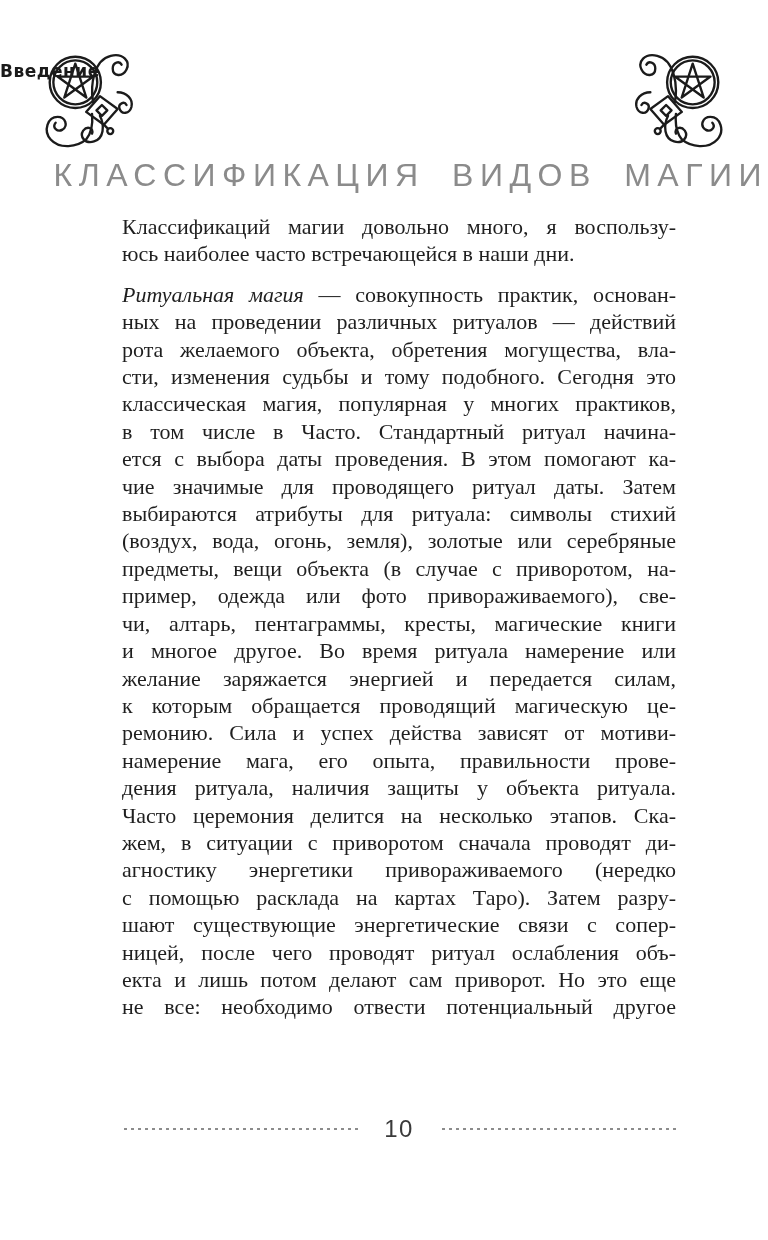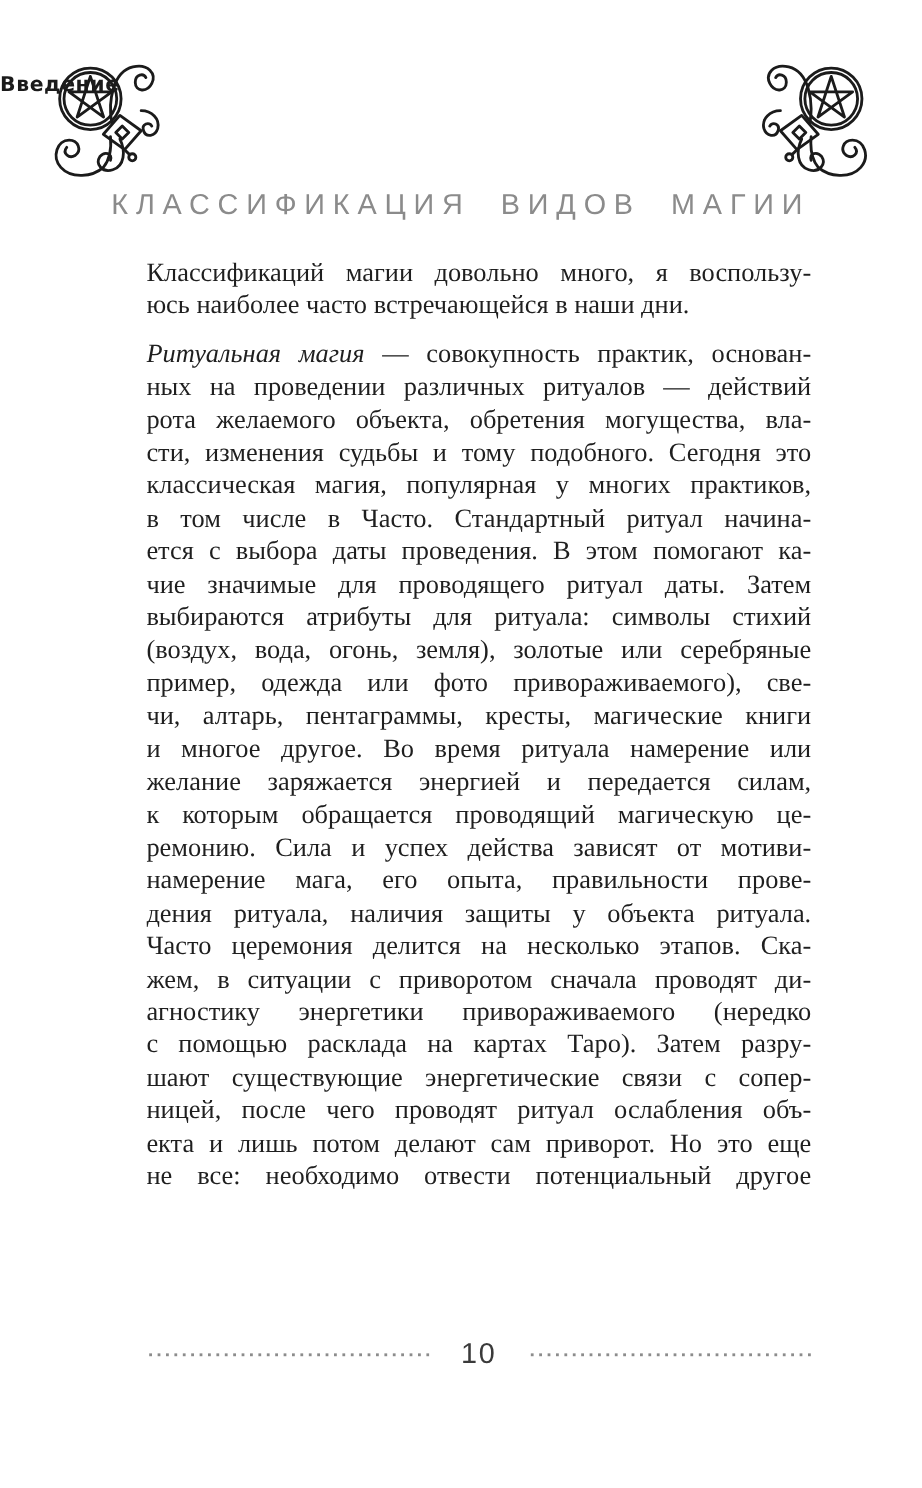--- a/index.html
+++ b/index.html
@@ -16,22 +16,22 @@
   .ornament{position:absolute;top:46px;width:128px;height:120px;color:var(--ornament);}
   .ornament.left{left:31px;}
   .ornament.right{right:31px;transform:scaleX(-1);}
   .ornament svg{width:100%;height:100%;}
 
   .running-head{position:absolute;top:61px;left:0;right:0;
     font-family:"DejaVu Sans", sans-serif;font-weight:bold;font-size:17px;
     letter-spacing:0.5px;color:var(--header-text);}
 
   .chapter-title{position:absolute;top:157px;left:0;width:100%;margin:0;
-    text-align:center;font-family:"Liberation Sans", sans-serif;font-weight:normal;
-    font-size:24px;color:var(--title-gray);letter-spacing:6.5px;word-spacing:12px;
+    text-align:right;font-family:"Liberation Sans", sans-serif;font-weight:normal;
+    font-size:32px;color:var(--title-gray);letter-spacing:6.5px;word-spacing:12px;
     white-space:nowrap;}
 
   .body-text{position:absolute;left:122px;top:213px;width:554px;
     font-size:22px;line-height:27.4px;color:var(--body-text);}
   .para{margin:0 0 13px 0;}
   .line{text-align:justify;text-align-last:justify;overflow:hidden;}
   .line.para-end{text-align:center;text-align-last:left;}
   .line em{font-style:italic;}
 
   .page-footer{position:absolute;left:122px;top:1116px;width:554px;height:26px;
@@ -92,20 +92,21 @@
         <div class="line"><em>Ритуальная магия</em> — совокупность практик, основан-</div>
         <div class="line">ных на проведении различных ритуалов — действий</div>
         <div class="line">рота желаемого объекта, обретения могущества, вла-</div>
         <div class="line">сти, изменения судьбы и тому подобного. Сегодня это</div>
         <div class="line">классическая магия, популярная у многих практиков,</div>
         <div class="line">в том числе в Часто. Стандартный ритуал начина-</div>
         <div class="line">ется с выбора даты проведения. В этом помогают ка-</div>
         <div class="line">чие значимые для проводящего ритуал даты. Затем</div>
         <div class="line">выбираются атрибуты для ритуала: символы стихий</div>
         <div class="line">(воздух, вода, огонь, земля), золотые или серебряные</div>
+        <div class="line">предметы, вещи объекта (в случае с приворотом, на-</div>
         <div class="line">пример, одежда или фото привораживаемого), све-</div>
         <div class="line">чи, алтарь, пентаграммы, кресты, магические книги</div>
         <div class="line">и многое другое. Во время ритуала намерение или</div>
         <div class="line">желание заряжается энергией и передается силам,</div>
         <div class="line">к которым обращается проводящий магическую це-</div>
         <div class="line">ремонию. Сила и успех действа зависят от мотиви-</div>
         <div class="line">намерение мага, его опыта, правильности прове-</div>
         <div class="line">дения ритуала, наличия защиты у объекта ритуала.</div>
         <div class="line">Часто церемония делится на несколько этапов. Ска-</div>
         <div class="line">жем, в ситуации с приворотом сначала проводят ди-</div>

